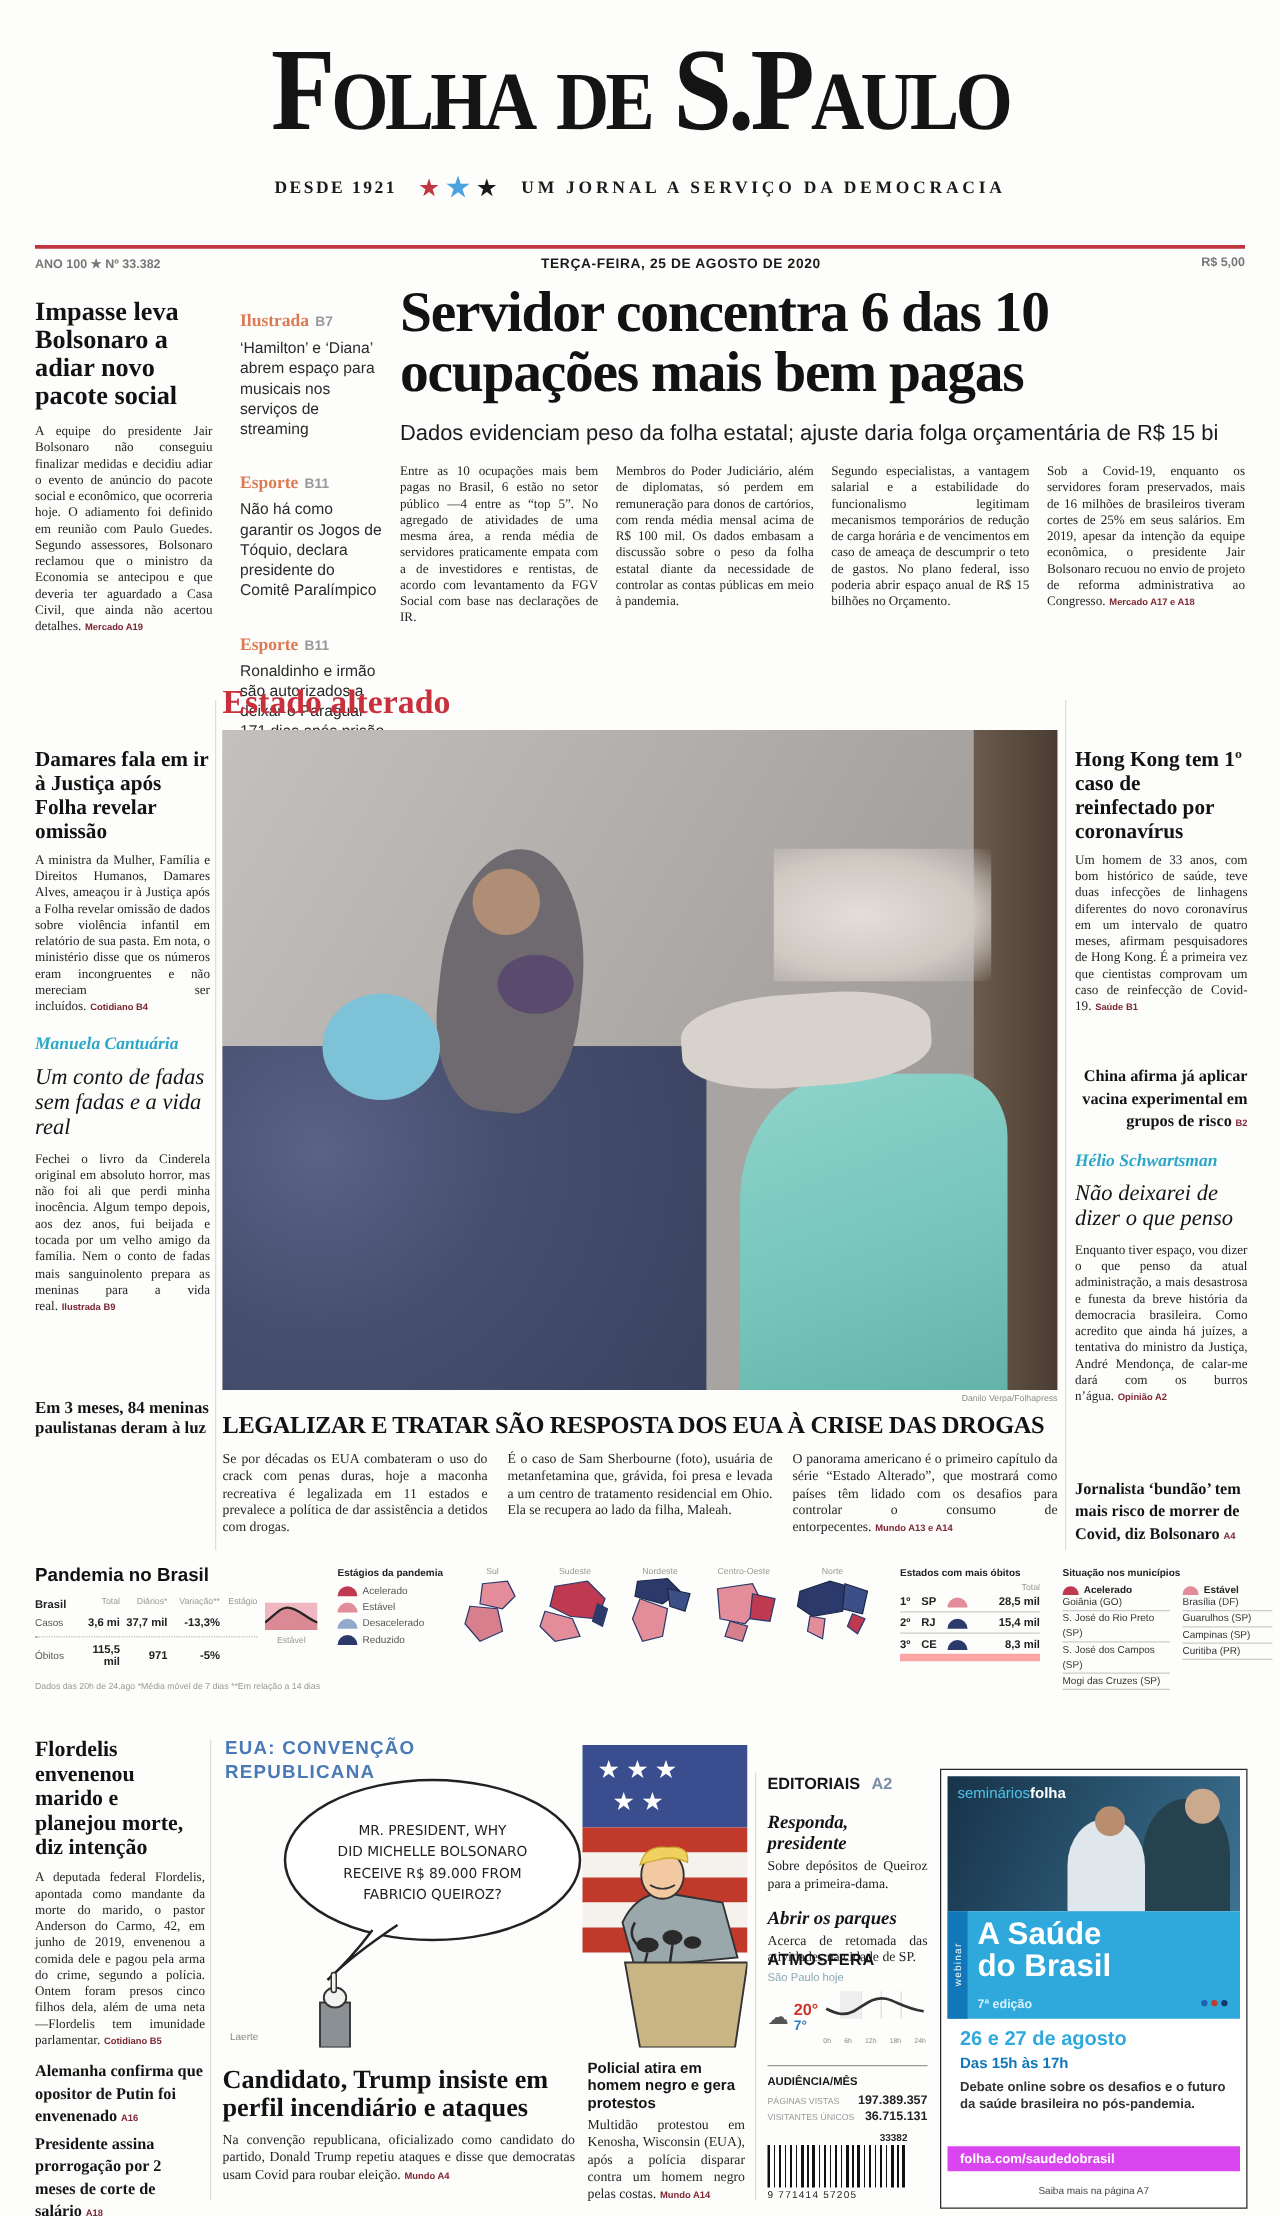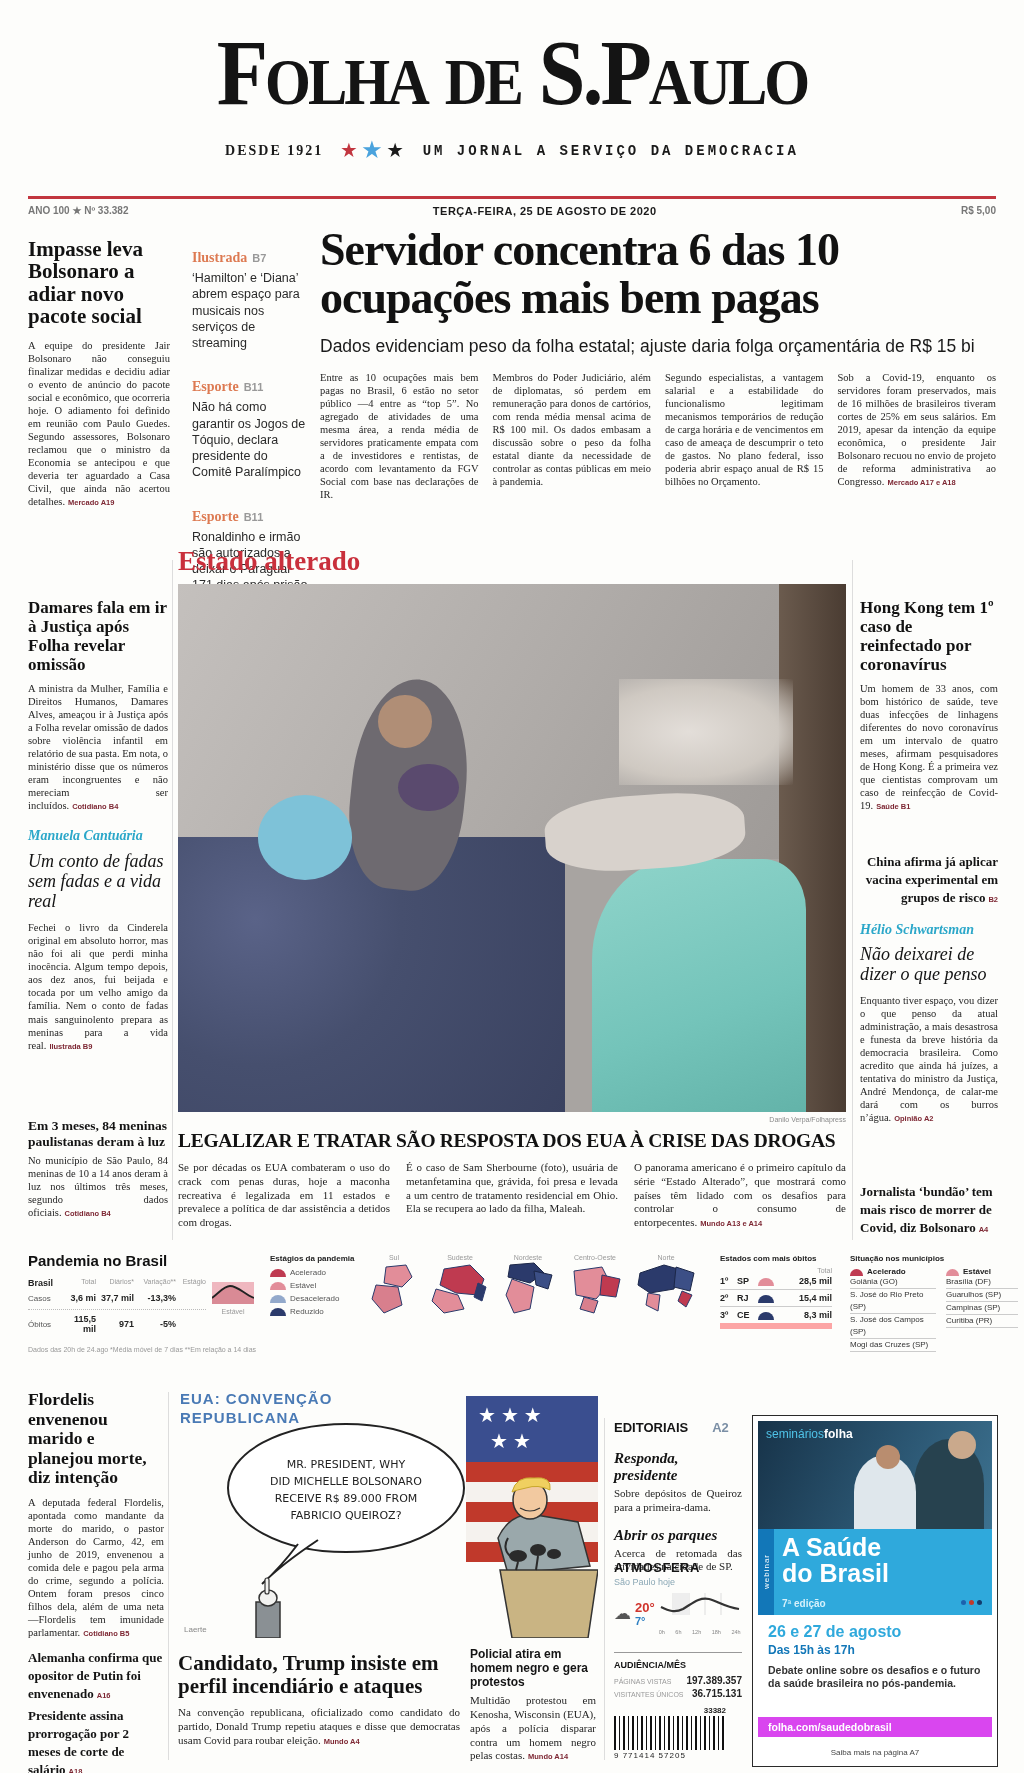--- a/index.html
+++ b/index.html
@@ -49,21 +49,21 @@
 <div id="page">
 
   <div class="abs masthead-title" style="top:24px;">Folha de S.Paulo</div>
   <div class="abs tagline" style="top:140px;">
     <span>DESDE 1921</span>
     <span style="display:flex;gap:4px;align-items:center;">
       <span class="star" style="color:#c2363f;">★</span>
       <span class="star" style="color:#4aa3dd;font-size:21px;">★</span>
       <span class="star" style="color:#1a1a1a;">★</span>
     </span>
-    <span style="letter-spacing:3px;font-family:Liberation Mono, monospace;">UM JORNAL A SERVIÇO DA DEMOCRACIA</span>
+    <span style="letter-spacing:3px;">UM JORNAL A SERVIÇO DA DEMOCRACIA</span>
   </div>
   <div class="abs red-rule" style="top:196px;"></div>
   <div class="abs dateline" style="top:205px;">
     <span>ANO 100 ★ Nº 33.382</span>
     <span class="date">TERÇA-FEIRA, 25 DE AGOSTO DE 2020</span>
     <span>R$ 5,00</span>
   </div>
 
   <div class="abs" style="left:28px; top:238px; width:142px;">
     <div class="h-serif" style="font-size:21px; line-height:1.06;">Impasse leva Bolsonaro a adiar novo pacote social</div>
@@ -111,23 +111,20 @@
   </div>
   <div class="abs" style="left:28px; top:828px; width:140px;">
     <div class="col-name">Manuela Cantuária</div>
     <div class="col-title" style="margin-top:8px;">Um conto de fadas sem fadas e a vida real</div>
     <div class="body-txt" style="margin-top:10px;">
       <span>Fechei o livro da Cinderela original em absoluto horror, mas não foi ali que perdi minha inocência. Algum tempo depois, aos dez anos, fui beijada e tocada por um velho amigo da família. Nem o conto de fadas mais sanguinolento prepara as meninas para a vida real.</span><span class="ref">Ilustrada B9</span>
     </div>
   </div>
   <div class="abs" style="left:28px; top:1118px; width:140px;">
     <div class="mini-head" style="font-size:13.5px;">Em 3 meses, 84 meninas paulistanas deram à luz</div>
-    <div class="body-txt" style="margin-top:5px;">
-      <span>No município de São Paulo, 84 meninas de 10 a 14 anos deram à luz nos últimos três meses, segundo dados oficiais.</span><span class="ref">Cotidiano B4</span>
-    </div>
   </div>
 
   <div class="abs h-serif" style="left:178px; top:546px; font-size:27px; color:#c9303c;">Estado alterado</div>
   <div class="abs photo" style="left:178px; top:584px; width:668px; height:528px;">
     <div class="abs" style="left:0; top:0; right:0; height:52%; background:linear-gradient(120deg,#c4c0bd 0%,#aeaaa7 55%,#9b9794 100%);"></div>
     <div class="abs" style="right:0; top:0; width:10%; height:100%; background:linear-gradient(90deg,#6b5b4e,#4a3c32);"></div>
     <div class="abs" style="right:8%; top:18%; width:26%; height:20%; background:radial-gradient(ellipse at 40% 50%, #e3ded9 0%, #cfc9c2 60%, transparent 100%);"></div>
     <div class="abs" style="left:0; bottom:0; width:58%; height:52%; background:radial-gradient(circle at 20% 30%, #5a6388 0%, #464f6e 40%, #3a4260 100%); background-color:#464f6e;"></div>
     <div class="abs" style="right:6%; bottom:0; width:32%; height:48%; border-radius:40% 20% 0 0; background:linear-gradient(160deg,#8fd4ca 0%,#74c4ba 60%,#63b3a9 100%);"></div>
     <div class="abs" style="left:26%; top:18%; width:17%; height:40%; border-radius:50% 50% 40% 40%; background:#6e6a70; transform:rotate(6deg);"></div>
@@ -390,21 +387,21 @@
     <div class="sans" style="font-weight:bold; font-size:12px; line-height:1.15; color:#141414;">Policial atira em homem negro e gera protestos</div>
     <div class="body-lg" style="margin-top:5px;">
       <span>Multidão protestou em Kenosha, Wisconsin (EUA), após a polícia disparar contra um homem negro pelas costas.</span><span class="ref">Mundo A14</span>
     </div>
   </div>
 
   <div class="abs vrule" style="left:604px; top:1418px; height:342px;"></div>
   <div class="abs" style="left:614px; top:1418px; width:128px;">
     <div>
       <span class="sans" style="font-weight:bold; font-size:13px; color:#141414;">EDITORIAIS</span>
-      <span class="sans" style="font-weight:bold; font-size:13px; color:#7b8fa5; margin-left:20px;">A2</span>
+      <span class="sans" style="font-weight:bold; font-size:13px; color:#7b8fa5; margin-left:5px;">A2</span>
     </div>
     <div class="serif" style="font-size:15px; font-style:italic; font-weight:bold; color:#141414; margin-top:14px;">Responda, presidente</div>
     <div class="body-lg" style="margin-top:3px;">Sobre depósitos de Queiroz para a primeira-dama.</div>
     <div class="serif" style="font-size:15px; font-style:italic; font-weight:bold; color:#141414; margin-top:12px;">Abrir os parques</div>
     <div class="body-lg" style="margin-top:3px;">Acerca de retomada das atividades na cidade de SP.</div>
   </div>
 
   <div class="abs" style="left:614px; top:1560px; width:128px;">
     <div class="sans" style="font-weight:bold; font-size:13px; letter-spacing:0.5px; color:#141414;">ATMOSFERA</div>
     <div class="sans" style="font-size:9px; color:#8aa7b5; margin-top:2px;">São Paulo hoje</div>

